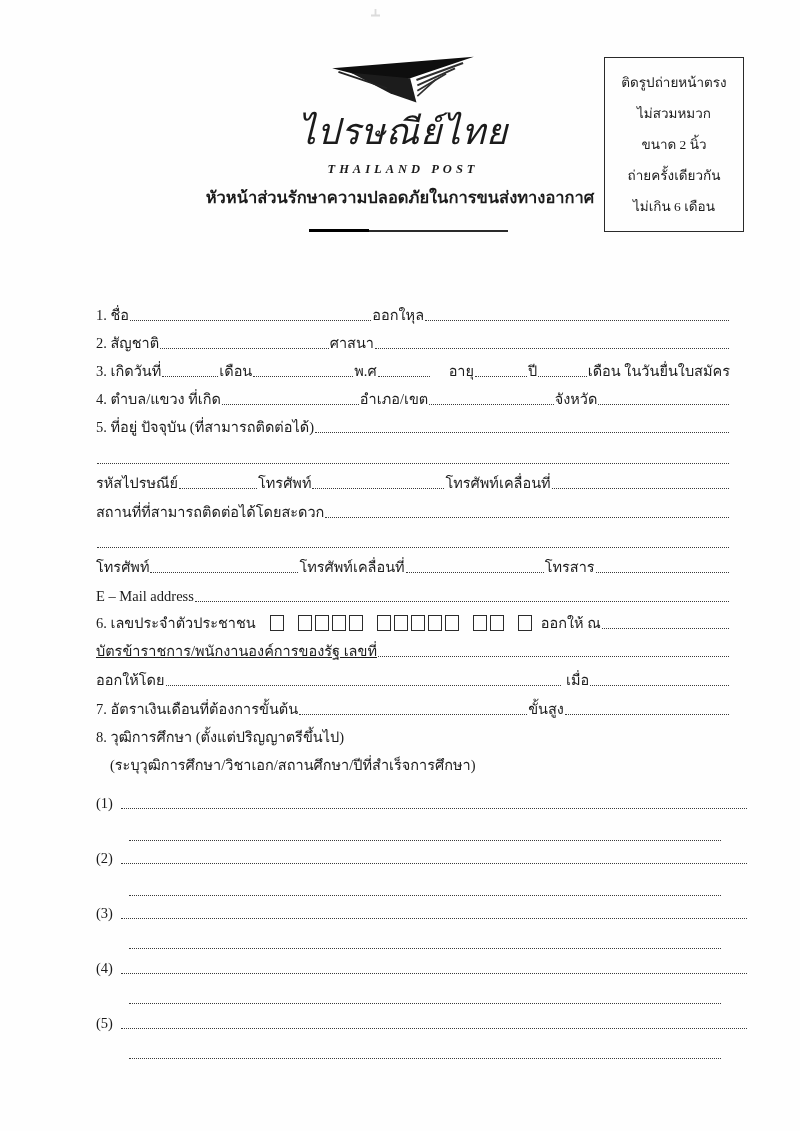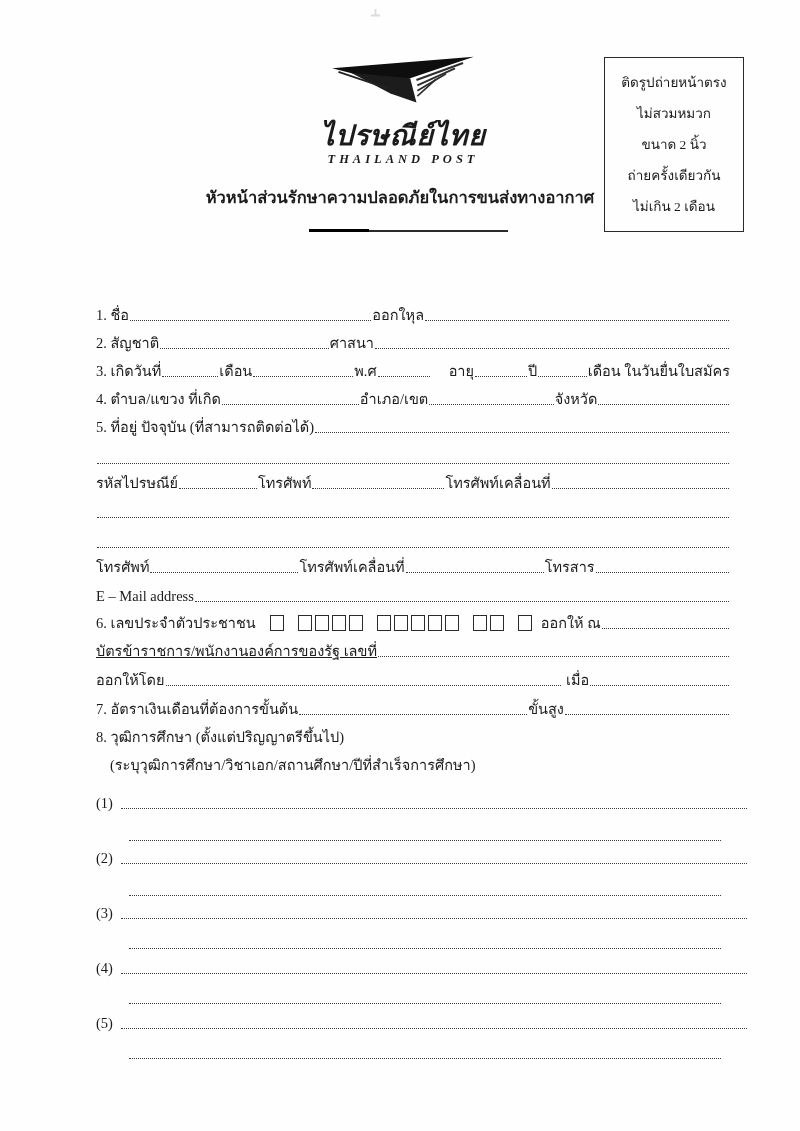--- a/index.html
+++ b/index.html
@@ -12,24 +12,24 @@
     color:#1b1b1b;
     overflow:hidden;
   }
   
   .artifact{position:absolute;left:371px;top:9px;width:9px;height:10px;
     background:#bfbfbf;opacity:.55;border-radius:2px;
     clip-path:polygon(40% 0,60% 0,60% 55%,100% 55%,100% 75%,0 75%,0 55%,40% 55%);}
   
   .logo{position:absolute;left:297px;top:54px;width:212px;text-align:center;}
   .logo svg{display:block;margin:0 auto;}
-  .logo-thai{font-size:28px;font-weight:700;font-style:italic;letter-spacing:1px;
-    line-height:1;margin-top:16px;white-space:nowrap;}
+  .logo-thai{font-size:36px;font-weight:400;font-style:italic;letter-spacing:1px;
+    line-height:1;margin-top:8px;white-space:nowrap;}
   .logo-en{font-size:12.5px;font-weight:700;font-style:italic;letter-spacing:4px;
-    margin-top:2px;white-space:nowrap;}
+    margin-top:12px;white-space:nowrap;}
   
   .photo-box{position:absolute;left:604px;top:57px;width:140px;height:175px;
     border:1.4px solid #2a2a2a;box-sizing:border-box;
     display:flex;flex-direction:column;justify-content:center;
     text-align:center;font-size:13.5px;line-height:31px;}
   
   .title{position:absolute;top:149px;left:0;width:800px;text-align:center;
     font-size:17.5px;font-weight:700;}
   .subtitle{position:absolute;top:184px;left:0;width:800px;text-align:center;
     font-size:16.5px;font-weight:700;}
@@ -67,21 +67,21 @@
     </svg>
     <div class="logo-thai">ไปรษณีย์ไทย</div>
     <div class="logo-en">THAILAND POST</div>
   </div>
 
   <div class="photo-box">
     <div>ติดรูปถ่ายหน้าตรง</div>
     <div>ไม่สวมหมวก</div>
     <div>ขนาด 2 นิ้ว</div>
     <div>ถ่ายครั้งเดียวกัน</div>
-    <div>ไม่เกิน 2 เดือน</div>
+    <div>ไม่เกิน 6 เดือน</div>
   </div>
 
   <div class="subtitle">หัวหน้าส่วนรักษาความปลอดภัยในการขนส่งทางอากาศ</div>
   <div class="subtitle-rule">
     <div class="thick"></div>
   </div>
 
   <div id="form-rows">
       <div class="frow" style="top: 300px;">
         <span class="lbl">1. ชื่อ</span>
@@ -125,20 +125,21 @@
       </div>
       <div class="frow" style="top: 468px;">
         <span class="lbl">รหัสไปรษณีย์</span>
         <span class="dots" style="width: 78px;"></span>
         <span class="lbl">โทรศัพท์</span>
         <span class="dots" style="width: 132px;"></span>
         <span class="lbl">โทรศัพท์เคลื่อนที่</span>
         <span class="dots" style="flex-grow: 1;"></span>
       </div>
       <div class="frow" style="top: 497px;">
+        <span class="lbl">สถานที่ที่สามารถติดต่อได้โดยสะดวก</span>
         <span class="dots" style="flex-grow: 1;"></span>
       </div>
       <div class="frow" style="top: 527px;">
         <span class="dots" style="flex-grow: 1;"></span>
       </div>
       <div class="frow" style="top: 552px;">
         <span class="lbl">โทรศัพท์</span>
         <span class="dots" style="width: 148px;"></span>
         <span class="lbl">โทรศัพท์เคลื่อนที่</span>
         <span class="dots" style="width: 138px;"></span>

